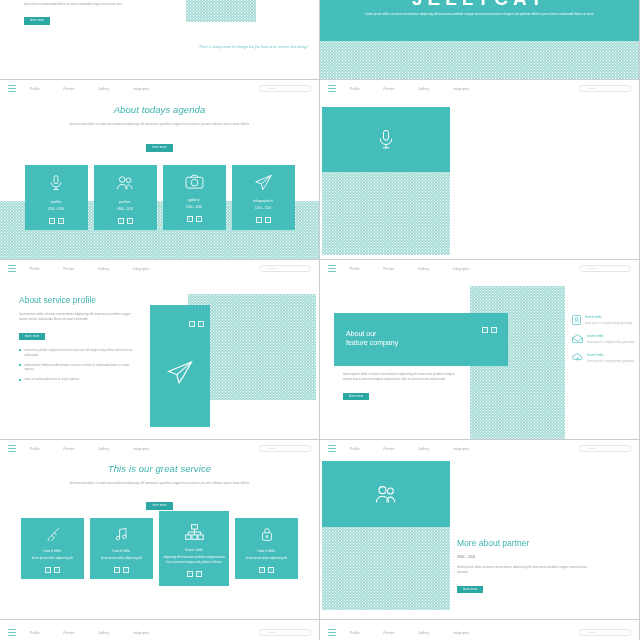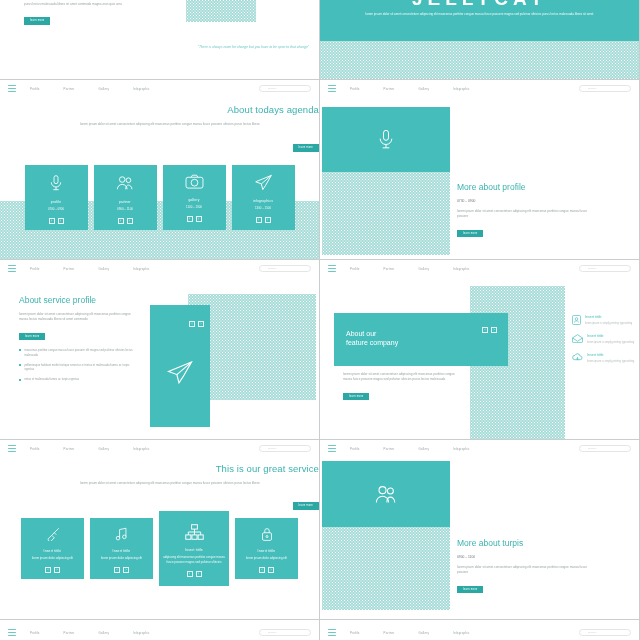--- a/index.html
+++ b/index.html
@@ -47,21 +47,21 @@
   .search span { font-size: 2.4px; color: #cdd3d3; }
 
   
   .h1 { font-size: 9.5px; color: #3bb3af; font-weight: 400; letter-spacing: .1px; }
   .h2 { font-size: 8.5px; color: #3bb3af; font-weight: 400; }
   .body { font-size: 3.1px; color: #9aa3a3; line-height: 1.75; }
   .btn {
     display: inline-block; background: #2ba8a4; color: #fff;
     font-size: 2.6px; padding: 2.2px 6px; letter-spacing: .2px;
   }
-  .center { text-align: right; }
+  .center { text-align: center; font-style: italic; }
 
   
   .teal      { background: #45bdba; }
   .teal-dark { background: #35b0ad; }
   .dots {
     background-color: #a6dcd8;
     background-image:
       radial-gradient(#ffffff 44%, transparent 45%),
       radial-gradient(#ffffff 44%, transparent 45%);
     background-size: 3px 3px;
@@ -236,26 +236,20 @@
       <span>
         <svg width="20" height="23" viewBox="0 0 24 26" fill="none" stroke="#fff" stroke-width="1.2">
           <rect x="9" y="2" width="6" height="12" rx="3"></rect>
             <path d="M5 12a7 7 0 0 0 14 0"></path>
             <path d="M12 19v4M8 23h8"></path>
         </svg>
         </span>
     </div>
     <div class="dots" style="position:absolute;left:2px;top:92px;width:128px;height:83px;"></div>
 
-    <div style="position:absolute;left:137px;top:102px;width:140px;">
-      <div class="h2">More about profile</div>
-      <div style="font-size:3.3px;color:#6d7676;margin-top:7px">0730 – 0900</div>
-      <div class="body" style="margin-top:6px">lorem ipsum dolor sit amet  consectetuer adipiscing elit maecenas porttitor congue massa  fusce posuere</div>
-      <div class="btn" style="margin-top:5px">learn more</div>
-    </div>
   </div>
 
   <div class="slide">
     <div class="nav">
       <div class="burger">
           <i></i>
           <i></i>
           <i></i>
         </div>
       <div class="navlinks">
@@ -497,21 +491,21 @@
           <circle cx="9" cy="7" r="4"></circle>
             <path d="M2 21c0-4 3-7 7-7s7 3 7 7"></path>
           <circle cx="18" cy="8" r="3.4"></circle>
             <path d="M14 21c0-4 2-6 4-6s5 2 5 6"></path>
         </svg>
         </span>
     </div>
     <div class="dots" style="position:absolute;left:2px;top:87px;width:128px;height:83px;"></div>
 
     <div style="position:absolute;left:137px;top:98px;width:140px;">
-      <div class="h2">More about turpis</div>
+      <div class="h2">More about partner</div>
       <div style="font-size:3.3px;color:#6d7676;margin-top:7px">0900 – 1100</div>
       <div class="body" style="margin-top:6px">lorem ipsum dolor sit amet  consectetuer adipiscing elit maecenas porttitor congue massa  fusce posuere</div>
       <div class="btn" style="margin-top:5px">learn more</div>
     </div>
   </div>
 
   <div class="slide tail">
     <div class="nav" style="top:4px">
       <div class="burger">
           <i></i>

